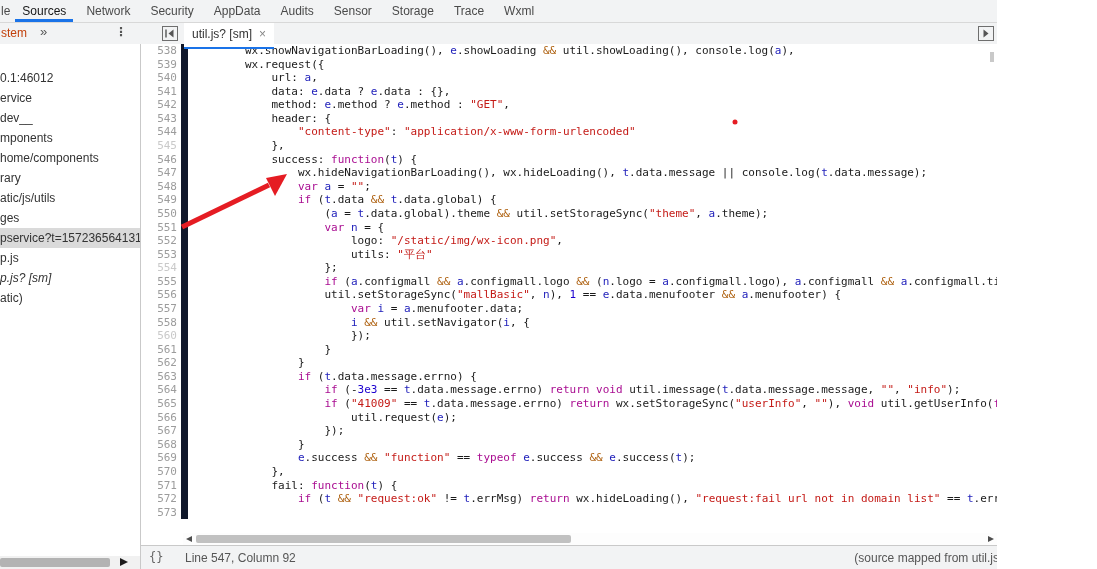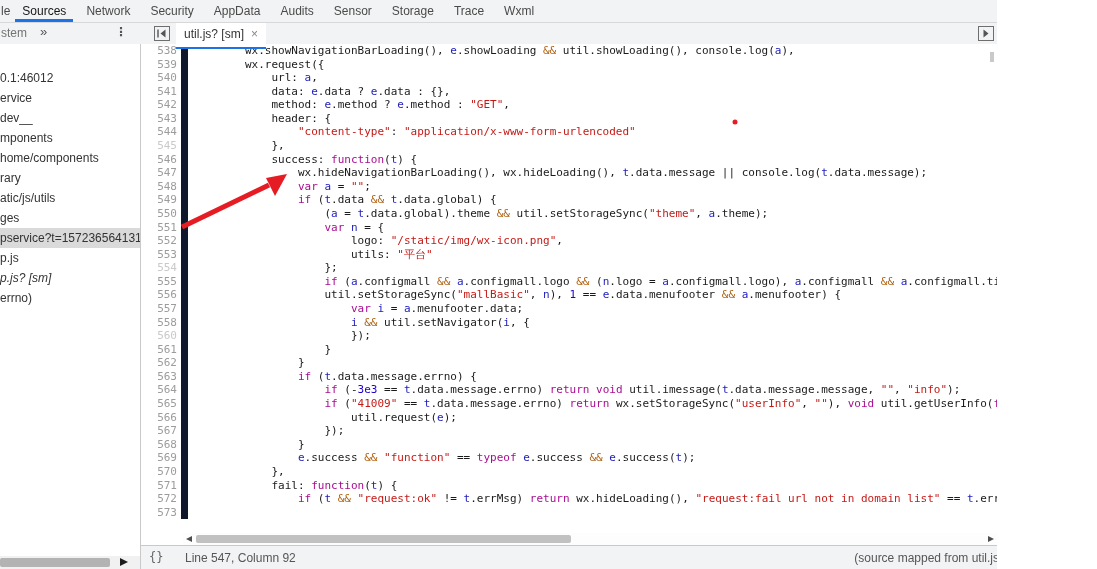--- a/index.html
+++ b/index.html
@@ -11,24 +11,24 @@
     border-bottom:1px solid #d8d8d8;display:flex;font-size:12px;color:#4a4a4a;}
   .tab-frag{padding:4px 2px 0 1px;}
   .ttab{padding:4px 10px 0;position:relative;}
   .ttab.active{color:#161616;}
   .ttab.active::after{content:"";position:absolute;left:3px;right:3px;bottom:0;height:3px;
     background:var(--accent);}
 
   
   .row2{position:absolute;top:23px;left:0;width:100%;height:21px;background:#f2f3f4;
     border-bottom:1px solid #c9c9c9;}
-  .nav-frag{position:absolute;left:1px;top:3px;font-size:12px;color:#737373;}
+  .nav-frag{position:absolute;left:1px;top:3px;font-size:12px;color:#c2410c;}
   .more-tabs{position:absolute;left:40px;top:1px;font-size:13px;color:#555;}
   .dots{position:absolute;left:115px;top:2px;font-size:12px;color:#555;font-weight:bold;letter-spacing:0;}
-  .file-strip{position:absolute;left:147px;top:0;right:0;height:100%;}
+  .file-strip{position:absolute;left:155px;top:0;right:0;height:100%;}
   .sq-btn{position:absolute;top:3px;width:16px;height:15px;}
   .navtoggle{left:7px;}
   .expand-btn{right:3px;}
   .file-tab{position:absolute;left:29px;top:0;height:21px;background:#fff;padding:4px 8px 0;
     font-size:12px;color:#333;z-index:2;}
   .file-tab::after{content:"";position:absolute;left:0;right:0;bottom:-1px;height:2px;
     background:var(--accent);}
   .close-x{margin-left:7px;color:#878787;font-size:12px;}
 
   
@@ -123,21 +123,21 @@
         <div class="sb-item">ervice</div>
         <div class="sb-item">dev__</div>
         <div class="sb-item">mponents</div>
         <div class="sb-item">home/components</div>
         <div class="sb-item">rary</div>
         <div class="sb-item">atic/js/utils</div>
         <div class="sb-item">ges</div>
         <div class="sb-item sel">pservice?t=157236564131</div>
         <div class="sb-item">p.js</div>
         <div class="sb-item ital">p.js? [sm]</div>
-        <div class="sb-item">errno)</div>
+        <div class="sb-item">atic)</div>
       </div>
     <div class="sb-hscroll">
       <div class="sb-thumb"></div>
       <div class="sb-arrow"></div>
     </div>
   </div>
 
   <div class="editor">
     <div id="codeLines">
         <div class="line"><span class="ln">538</span><span class="lc"><span class="tk-p">        wx.showNavigationBarLoading(), </span><span class="tk-v">e</span><span class="tk-p">.showLoading </span><span class="tk-o">&amp;&amp;</span><span class="tk-p"> util.showLoading(), console.log(</span><span class="tk-v">a</span><span class="tk-p">),</span></span></div>

